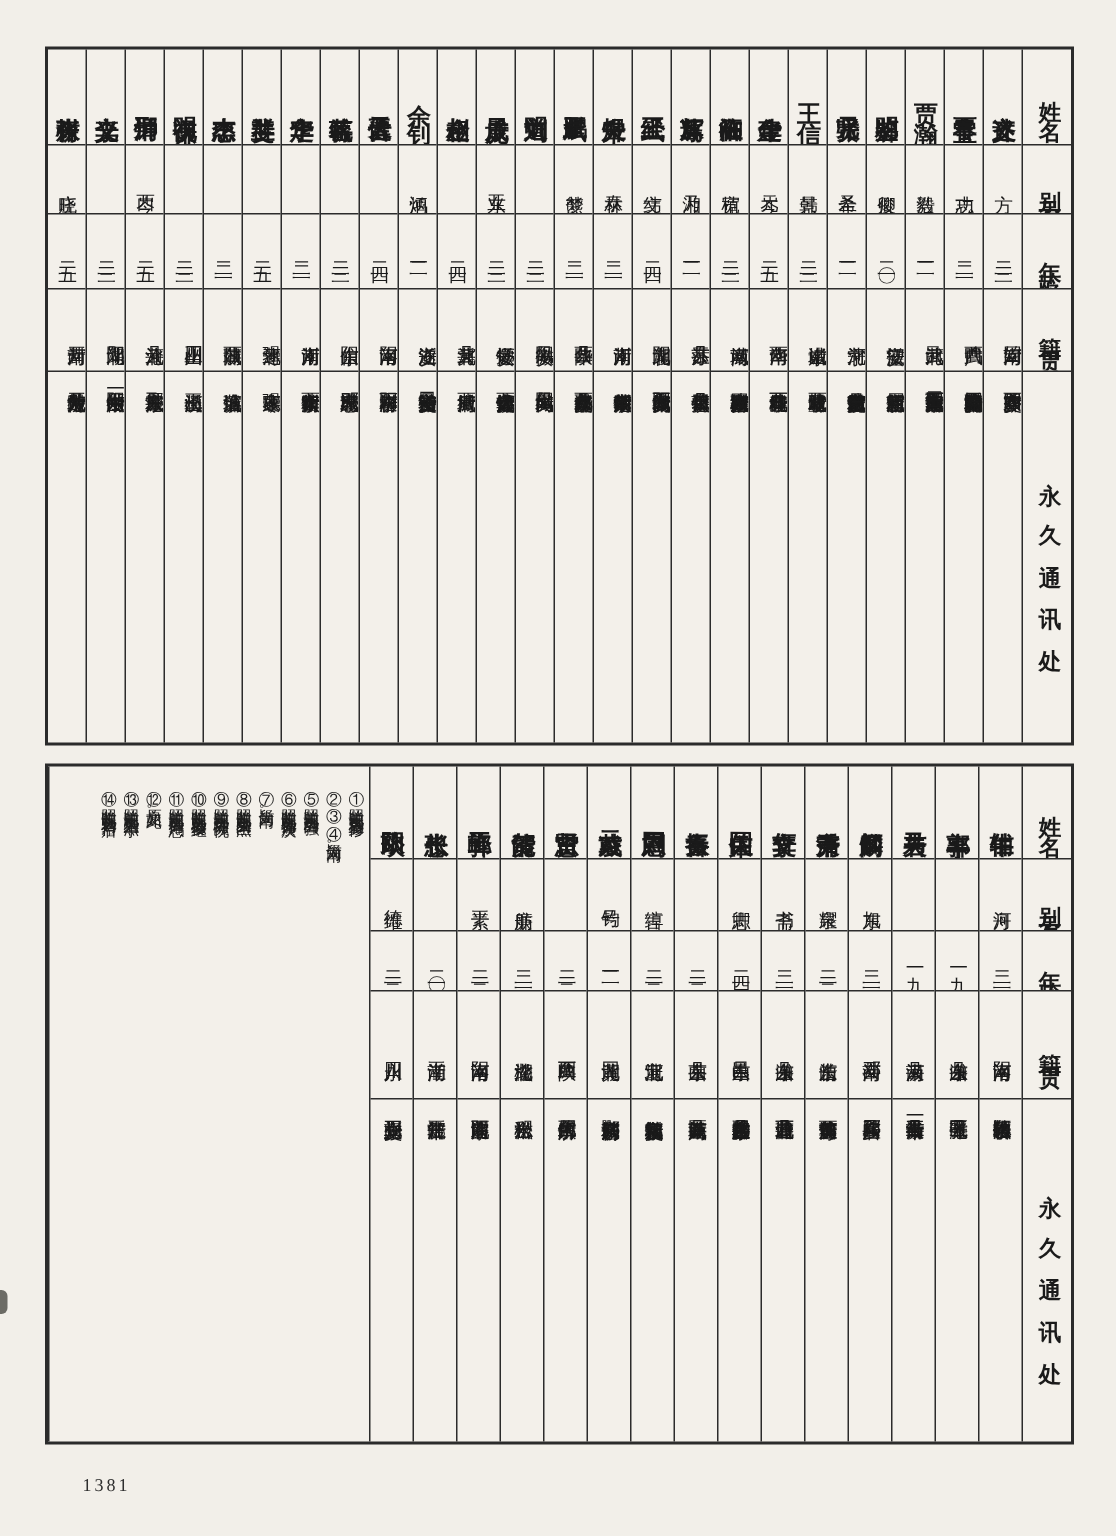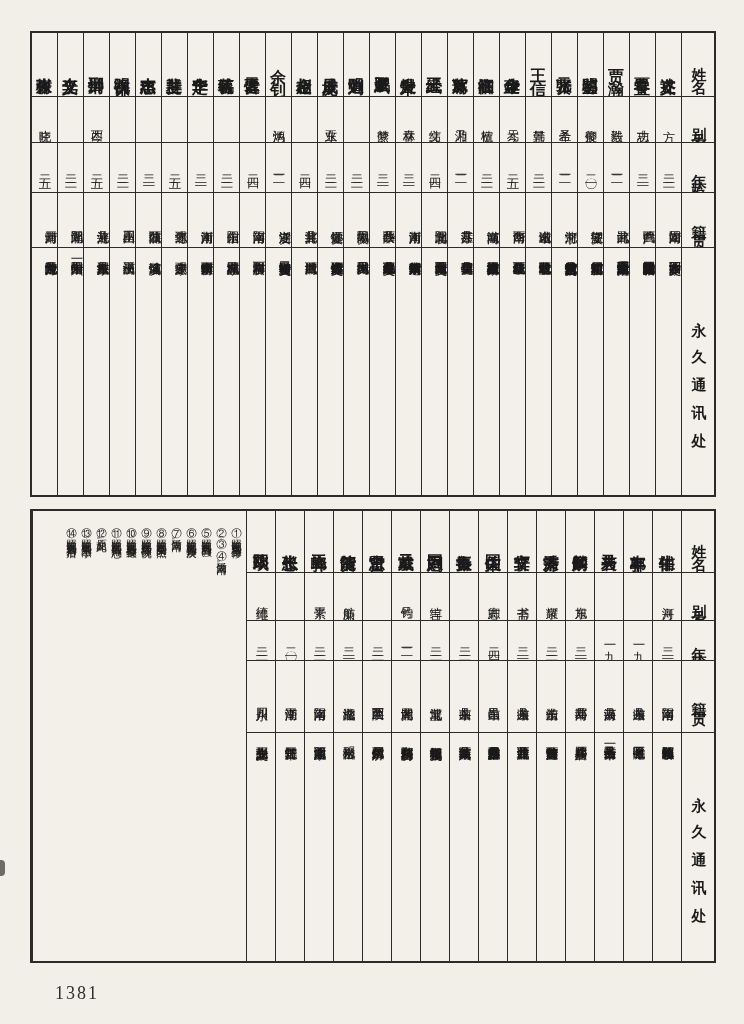--- a/index.html
+++ b/index.html
@@ -53,21 +53,21 @@
   .hdr-origin{letter-spacing:9px;padding-top:4px;}
   .hdr-addr{flex:1 1 auto;border-bottom:none;letter-spacing:28px;padding-top:14px;text-align:center;}
 
   
   .note-col{
     writing-mode:vertical-rl;text-orientation:upright;
     flex:0 0 15px;font-size:10.5px;line-height:15px;
     letter-spacing:1px;color:#1d1d1d;text-align:start;
   }
 
-  .page-number{position:absolute;left:55px;top:983px;font-size:18px;letter-spacing:2px;color:#2e2e2e;}
+  .page-number{position:absolute;left:55px;top:983px;font-size:12px;letter-spacing:2px;color:#2e2e2e;}
   .smudge{position:absolute;left:0;top:860px;width:5px;height:16px;background:#4a4a44;border-radius:0 4px 4px 0;opacity:.8;}
 </style>
 </head>
 <body>
 
 <div class="sheet">
 
   <section class="vtable table1">
     <div class="col header-col">
       <div class="cell name-cell hdr-name">姓名</div>

